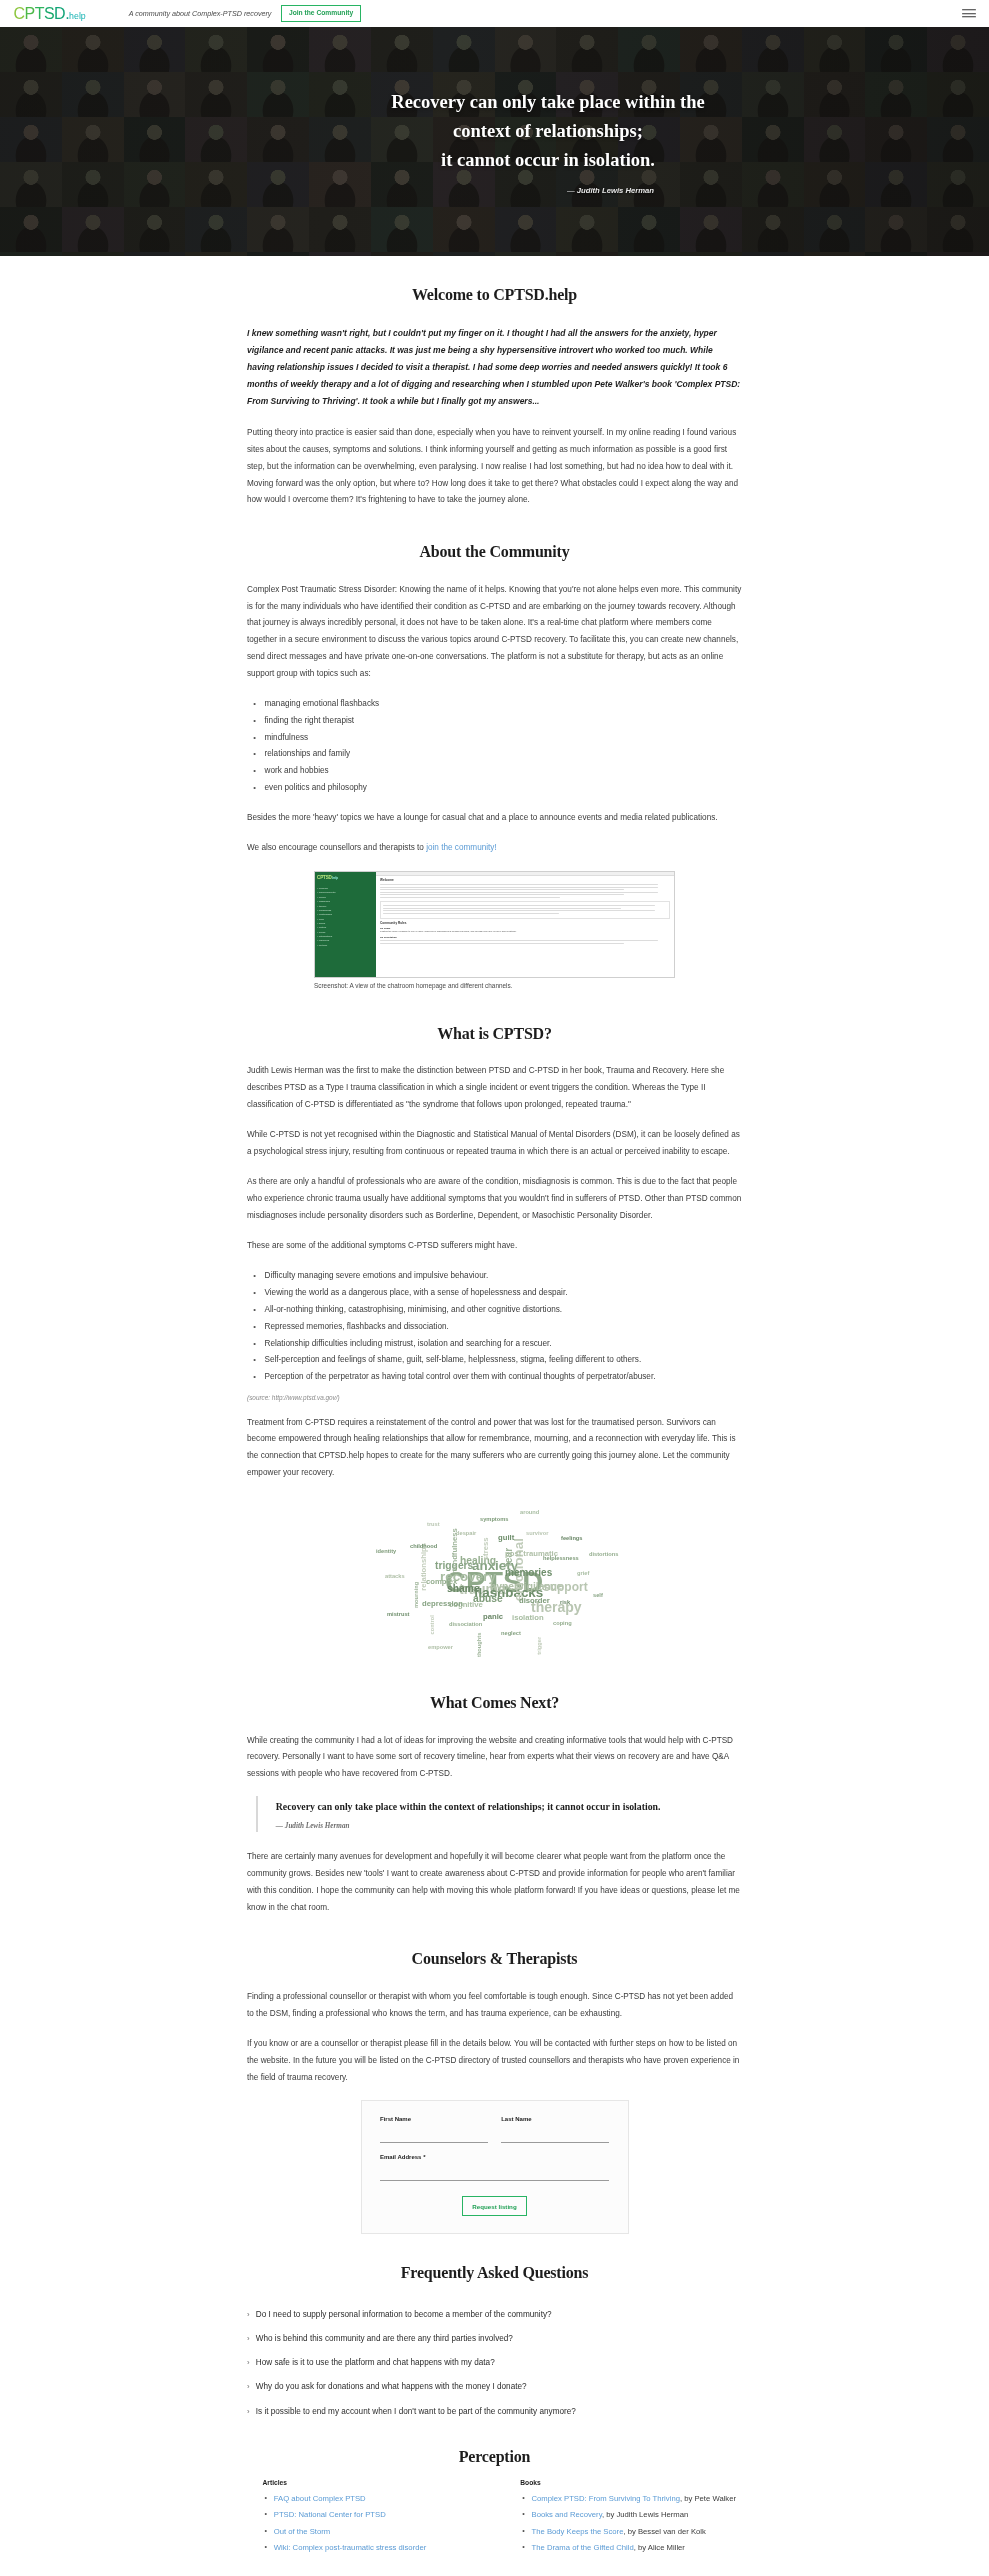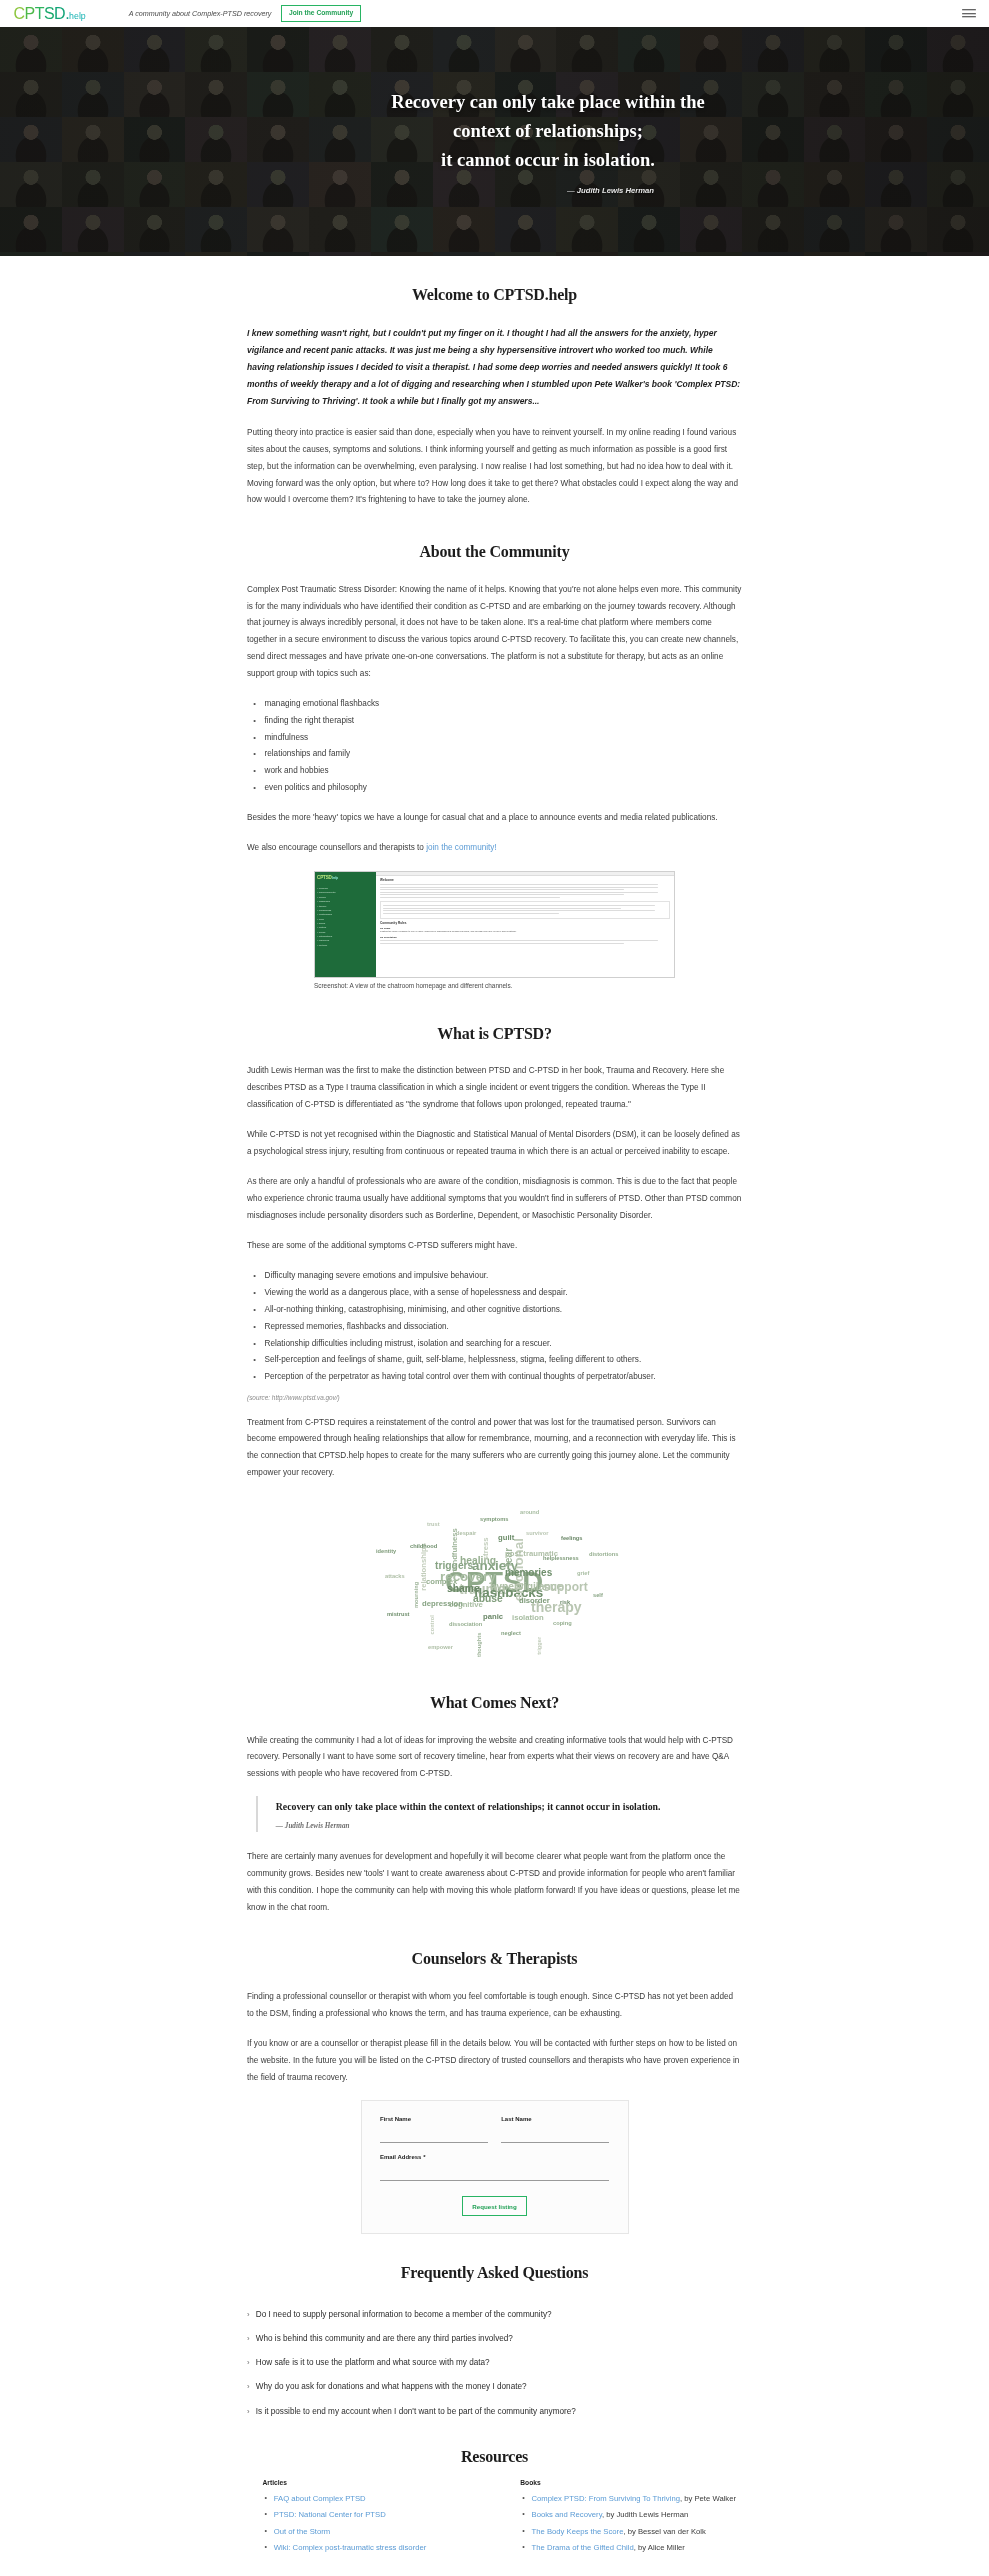--- a/index.html
+++ b/index.html
@@ -605,36 +605,36 @@
         <div class="faq-item">
           <span class="chev">›</span>
           <span>Do I need to supply personal information to become a member of the community?</span>
         </div>
         <div class="faq-item">
           <span class="chev">›</span>
           <span>Who is behind this community and are there any third parties involved?</span>
         </div>
         <div class="faq-item">
           <span class="chev">›</span>
-          <span>How safe is it to use the platform and what source with my data?</span>
+          <span>How safe is it to use the platform and chat happens with my data?</span>
         </div>
         <div class="faq-item">
           <span class="chev">›</span>
           <span>Why do you ask for donations and what happens with the money I donate?</span>
         </div>
         <div class="faq-item">
           <span class="chev">›</span>
           <span>Is it possible to end my account when I don't want to be part of the community anymore?</span>
         </div>
       </div>
   </div>
 
   <div class="wrap">
     <div class="spacer-s"></div>
-    <h2 class="section-title">Resources</h2>
+    <h2 class="section-title">Perception</h2>
     <div class="res-cols">
       <div class="res-col">
         <div class="res-head">Articles</div>
         <ul id="articles-list">
             <li><a href="#">FAQ about Complex PTSD</a></li>
             <li><a href="#">PTSD: National Center for PTSD</a></li>
             <li><a href="#">Out of the Storm</a></li>
             <li><a href="#">Wiki: Complex post-traumatic stress disorder</a></li>
           </ul>
       </div>

